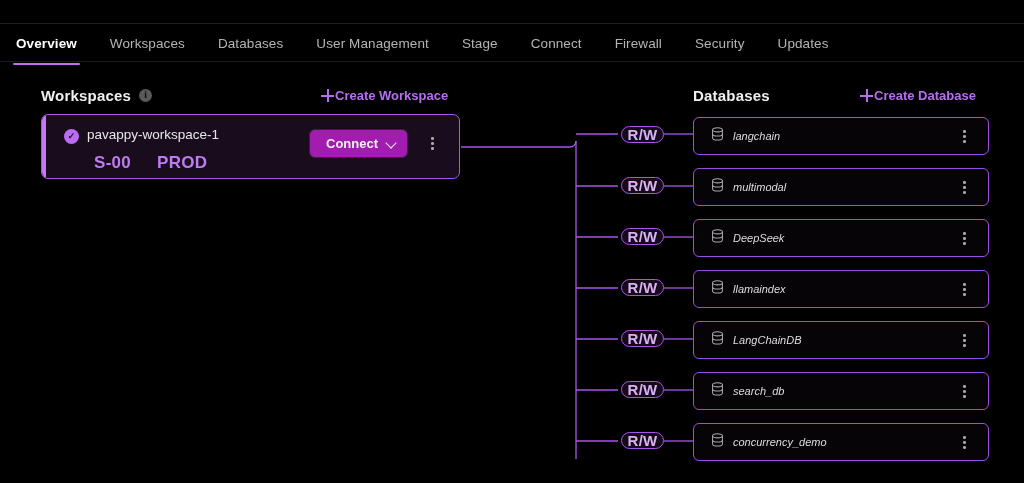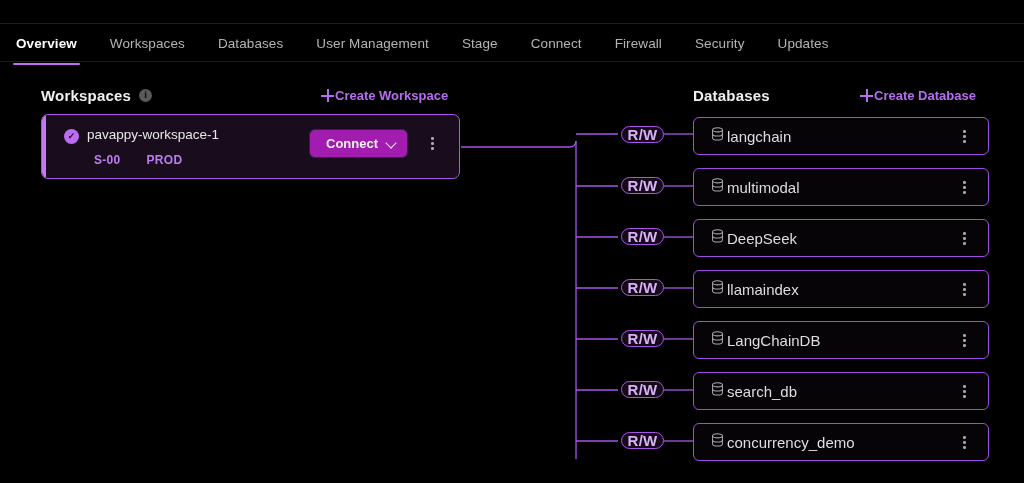--- a/index.html
+++ b/index.html
@@ -83,21 +83,21 @@
   }
   .ws-name {
     position: absolute; left: 45px; top: 12px;
     font-size: 13.5px; color: #e8e8e8;
   }
   .ws-badges {
     position: absolute; left: 52px; top: 38px;
     display: flex; gap: 26px;
   }
   .ws-badge {
-    font-size: 12px; font-weight: 700; color: #bd7cf0; letter-spacing: .3px; text-align: center;
+    font-size: 17px; font-weight: 700; color: #bd7cf0; letter-spacing: .3px; text-align: center;
   }
   .connect-btn {
     position: absolute; right: 51px; top: 14px;
     height: 29px; padding: 0 11px 0 16px;
     background: #a21caf; border: 1px solid #35243c; border-radius: 6px;
     display: flex; align-items: center; gap: 9px;
     color: #f2f2f2; font-size: 13px; font-weight: 700; cursor: pointer;
   }
   .chev { width: 9px; height: 9px; position: relative; }
   .chev::after {
@@ -125,21 +125,21 @@
     letter-spacing: .2px;
   }
 
   
   .db-card {
     position: absolute; left: 693px; width: 296px; height: 38px;
     background: #070407; border: 1px solid #9e4ce0; border-radius: 6px;
     display: flex; align-items: center;
   }
   .db-icon { margin-left: 17px; width: 13px; height: 14px; flex: 0 0 auto; }
-  .db-name { margin-left: 3px; font-size: 15px; color: #dedede; }
+  .db-name { margin-left: 9px; font-size: 11px; color: #dedede; font-style: italic; }
   .db-kebab { position: absolute; right: 22px; top: 12px; }
 </style>
 </head>
 <body>
 
 <div id="app">
 
   <div class="tabbar" id="tabbar">
       <div class="tab active">Overview</div>
       <div class="tab">Workspaces</div>

